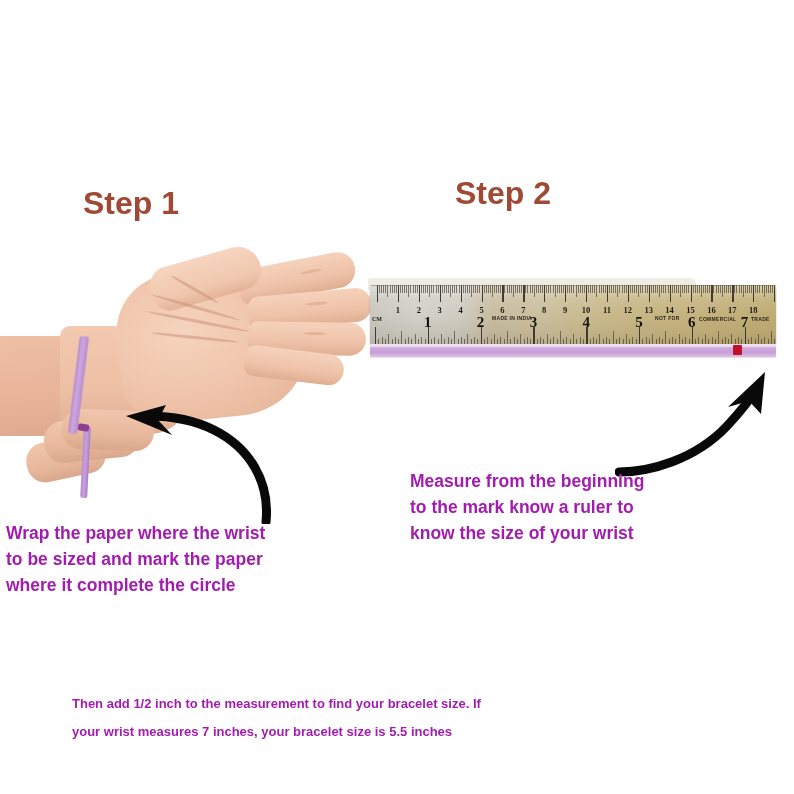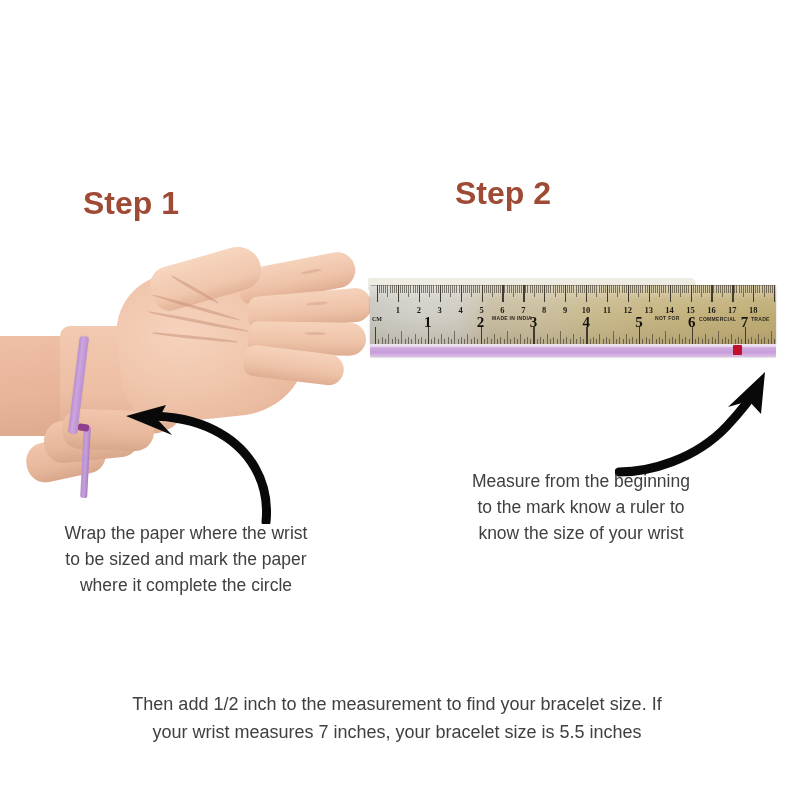--- a/index.html
+++ b/index.html
@@ -32,29 +32,28 @@
     font-size:32px;
     white-space:nowrap;
   }
   #step1-head{left:0;top:185px;width:262px;text-align:center;}
   #step2-head{left:455px;top:175px;width:235px;}
   #step3-head{left:0;top:625px;width:794px;text-align:center;font-size:33px;}
 
   
   .caption{
     position:absolute;
-    color:#404040;
-    font-weight:normal;
+    color:#a21caf;
+    font-weight:bold;
     font-size:17.5px;
     line-height:26px;
-    text-align:center;
   }
   #cap1{left:6px;top:520px;width:360px;}
   #cap2{left:410px;top:468px;width:342px;}
-  #cap3{left:57px;top:690px;width:680px;font-size:18px;line-height:28px;}
+  #cap3{left:72px;top:690px;width:680px;font-size:13px;line-height:28px;}
 
   
   .hand-photo{
     position:absolute;left:0px;top:248px;width:330px;height:250px;
   }
   .skin{position:absolute;background:#f0c3ab;}
 
   
   .forearm{
     left:-6px;top:88px;width:130px;height:100px;

